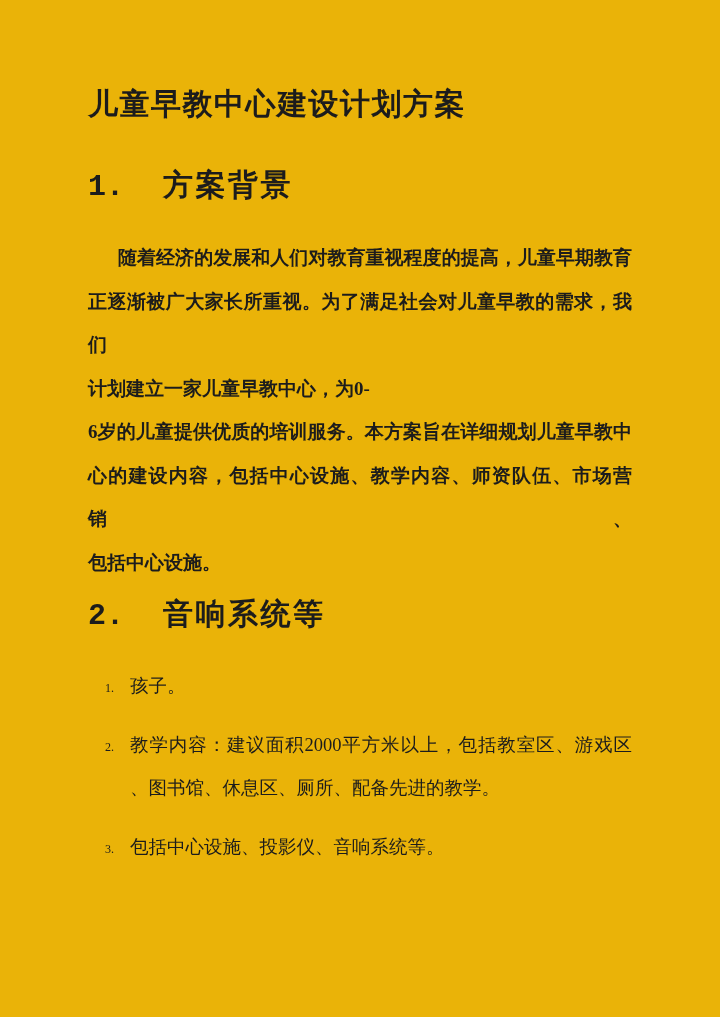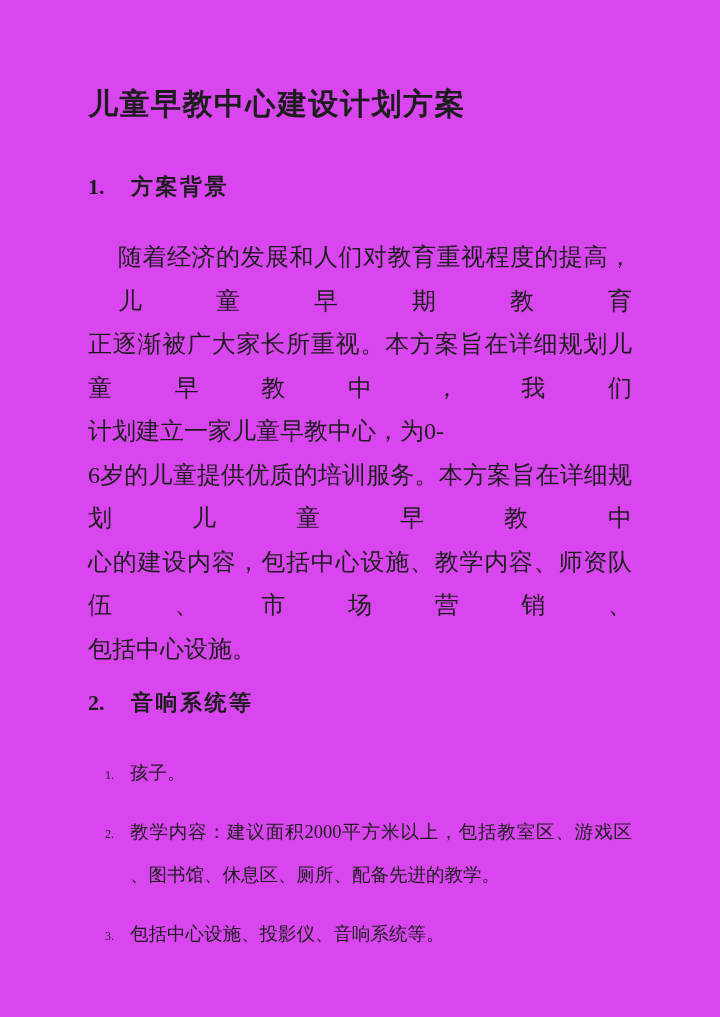--- a/index.html
+++ b/index.html
@@ -12,44 +12,46 @@
     height: 1017px;
     overflow: hidden;
     color: #1c1c1c;
     font-family: "Liberation Serif", "DejaVu Serif", serif;
   }
   .page {
     box-sizing: border-box;
     width: 720px;
     height: 1017px;
     padding: 88px 88px 0 88px;
-    background: #d946ef;
+    background: #eab308;
   }
   .doc-title {
     margin: 0;
     font-size: 30px;
     font-weight: 700;
     letter-spacing: 1.5px;
     line-height: 32px;
     white-space: nowrap;
   }
   .h2 {
     margin: 54px 0 0 0;
-    font-size: 22px;
+    font-size: 30px;
     font-weight: 700;
     line-height: 26px;
     white-space: nowrap;
+    font-family: Liberation Mono, monospace;
   }
   .h2.second { margin-top: 19px; }
   .h2 .h2num { letter-spacing: 0; margin-right: 21px; }
   .h2 .h2txt { letter-spacing: 2.5px; }
   .para {
     margin-top: 36px;
-    font-size: 24px;
+    font-size: 19px;
     line-height: 43.5px;
+    font-weight: bold;
   }
   .pline { white-space: normal; }
   
   .jl {
     text-align: justify;
     text-align-last: justify;
   }
   .indent { padding-left: 30px; }
   .list {
     margin-top: 36px;
@@ -81,21 +83,21 @@
 
   <h1 class="doc-title">儿童早教中心建设计划方案</h1>
 
   <div class="h2">
     <span class="h2num">1.</span>
     <span class="h2txt">方案背景</span>
   </div>
 
   <div class="para">
     <div class="pline indent jl">随着经济的发展和人们对教育重视程度的提高，儿童早期教育</div>
-    <div class="pline jl">正逐渐被广大家长所重视。本方案旨在详细规划儿童早教中，我们</div>
+    <div class="pline jl">正逐渐被广大家长所重视。为了满足社会对儿童早教的需求，我们</div>
     <div class="pline">计划建立一家儿童早教中心，为0-</div>
     <div class="pline jl">6岁的儿童提供优质的培训服务。本方案旨在详细规划儿童早教中</div>
     <div class="pline jl">心的建设内容，包括中心设施、教学内容、师资队伍、市场营销、</div>
     <div class="pline">包括中心设施。</div>
   </div>
 
   <div class="h2 second">
     <span class="h2num">2.</span>
     <span class="h2txt">音响系统等</span>
   </div>

